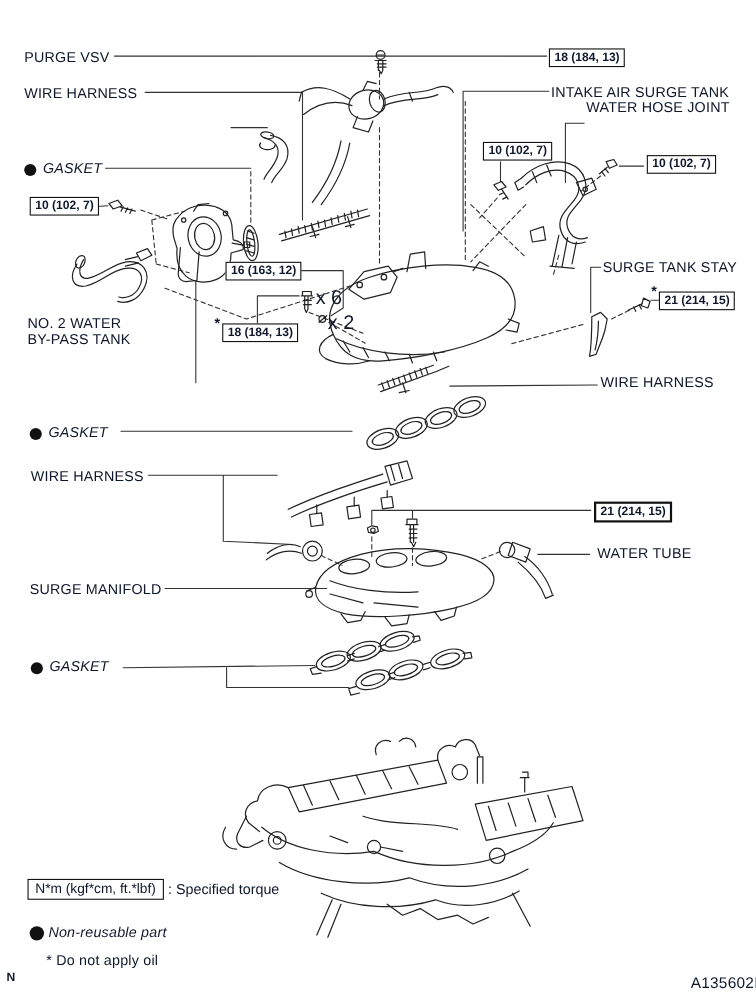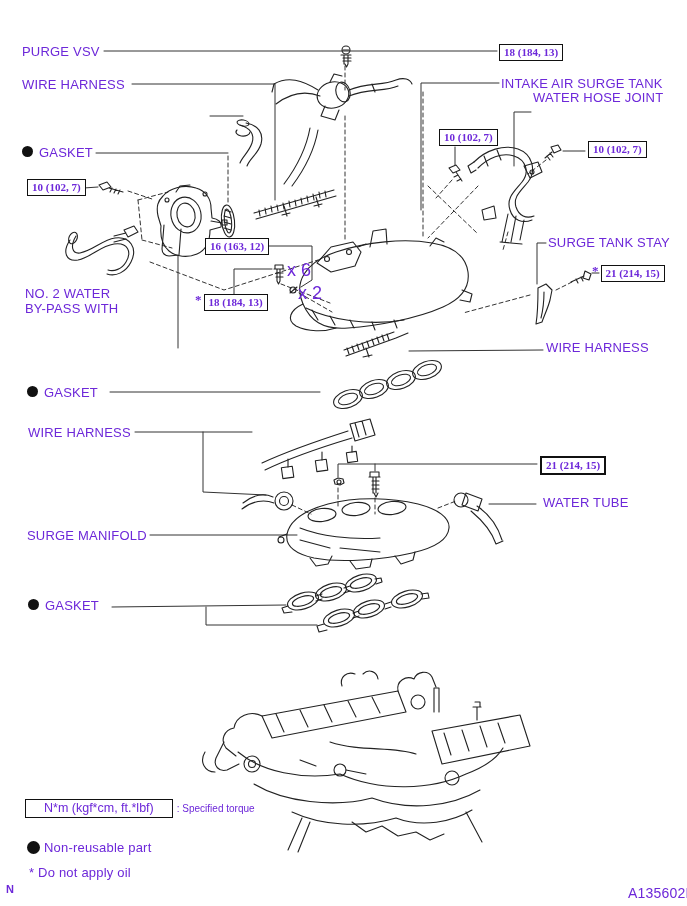--- a/index.html
+++ b/index.html
@@ -1,31 +1,31 @@
 <!DOCTYPE html>
 <html><head>
 <meta charset="utf-8">
 <style>
   html,body{margin:0;padding:0;background:#fff;}
   .page{position:relative;width:687px;height:906px;background:#ffffff;
-        font-family:"Liberation Sans",sans-serif;color:#6d28d9;overflow:hidden;}
+        font-family:"Liberation Sans",sans-serif;color:#0f172a;overflow:hidden;}
   svg.art{position:absolute;left:0;top:0;width:687px;height:906px;}
   svg.art *{vector-effect:non-scaling-stroke;}
   .lbl{position:absolute;font-size:13px;line-height:14px;letter-spacing:.2px;white-space:nowrap;}
-  .lblrow{position:absolute;display:flex;align-items:flex-start;gap:6px;font-size:13px;line-height:14px;letter-spacing:.2px;white-space:nowrap;}
+  .lblrow{position:absolute;display:flex;align-items:flex-end;gap:6px;font-size:13px;line-height:14px;letter-spacing:.2px;white-space:nowrap;font-style:italic;}
   .dot{width:11px;height:11px;border-radius:50%;background:#111;display:inline-block;flex:0 0 auto;}
   .dot.big{width:13px;height:13px;}
-  .tqwrap{position:absolute;display:flex;align-items:center;gap:2px;font-family:Liberation Serif, serif;}
+  .tqwrap{position:absolute;display:flex;align-items:flex-start;gap:2px;}
   .star{font-weight:700;font-size:13px;line-height:10px;margin-top:-5px;}
   .tq{display:inline-block;border:1.5px solid #111;background:#fff;padding:1px 4px 2px;
       font-weight:700;font-size:11px;line-height:12px;white-space:nowrap;}
   .tq.thick{border-width:2px;}
-  .tq.legend-unit{font-weight:400;font-size:12.5px;padding:2px 18px 3px;}
+  .tq.legend-unit{font-weight:400;font-size:12.5px;padding:2px 6px 3px;}
   .legendrow{position:absolute;display:flex;align-items:center;white-space:nowrap;}
-  .legend-desc{font-size:10px;margin-left:4px;}
+  .legend-desc{font-size:13px;margin-left:4px;}
   .qty{position:absolute;font-size:18px;white-space:nowrap;}
   .figcode{position:absolute;font-size:14px;letter-spacing:.2px;}
   .pagemark{position:absolute;font-size:11px;font-weight:700;}
 </style>
 </head>
 <body>
 
 <div class="page">
 
   <svg class="art" viewBox="0 0 687 906" fill="none" stroke="#222" stroke-width="1.1" stroke-linecap="round" stroke-linejoin="round">
@@ -288,21 +288,21 @@
     <span class="dot"></span>
     <span>GASKET</span>
   </div>
 
   <div class="tqwrap" style="left:25px;top:179px">
     <span class="star"></span>
     <span class="tq">10 (102, 7)</span>
   </div>
 
   <div class="lbl" style="left:25px;top:287px">NO. 2 WATER</div>
-  <div class="lbl" style="left:25px;top:302px">BY-PASS WITH</div>
+  <div class="lbl" style="left:25px;top:302px">BY-PASS TANK</div>
 
 
   <div class="lblrow" style="left:27px;top:386px">
     <span class="dot"></span>
     <span>GASKET</span>
   </div>
 
   <div class="lbl" style="left:28px;top:426px">WIRE HARNESS</div>
   <div class="lbl" style="left:27px;top:529px">SURGE MANIFOLD</div>
 
@@ -354,18 +354,18 @@
   <div class="lbl" style="left:543px;top:496px">WATER TUBE</div>
 
   <div class="legendrow" style="left:25px;top:799px">
     <span class="tq legend-unit">N*m (kgf*cm, ft.*lbf)</span>
     <span class="legend-desc">: Specified torque</span>
   </div>
   <div class="lblrow" style="left:27px;top:841px;gap:4px">
     <span class="dot big"></span>
     <span>Non-reusable part</span>
   </div>
-  <div class="lbl" style="left:29px;top:866px">* Do not apply oil</div>
+  <div class="lbl" style="left:42px;top:866px">* Do not apply oil</div>
 
   <div class="pagemark" style="left:6px;top:883px;position:absolute">N</div>
   <div class="figcode" style="left:628px;top:885px">A135602E04</div>
 
 </div>
 
 </body></html>

